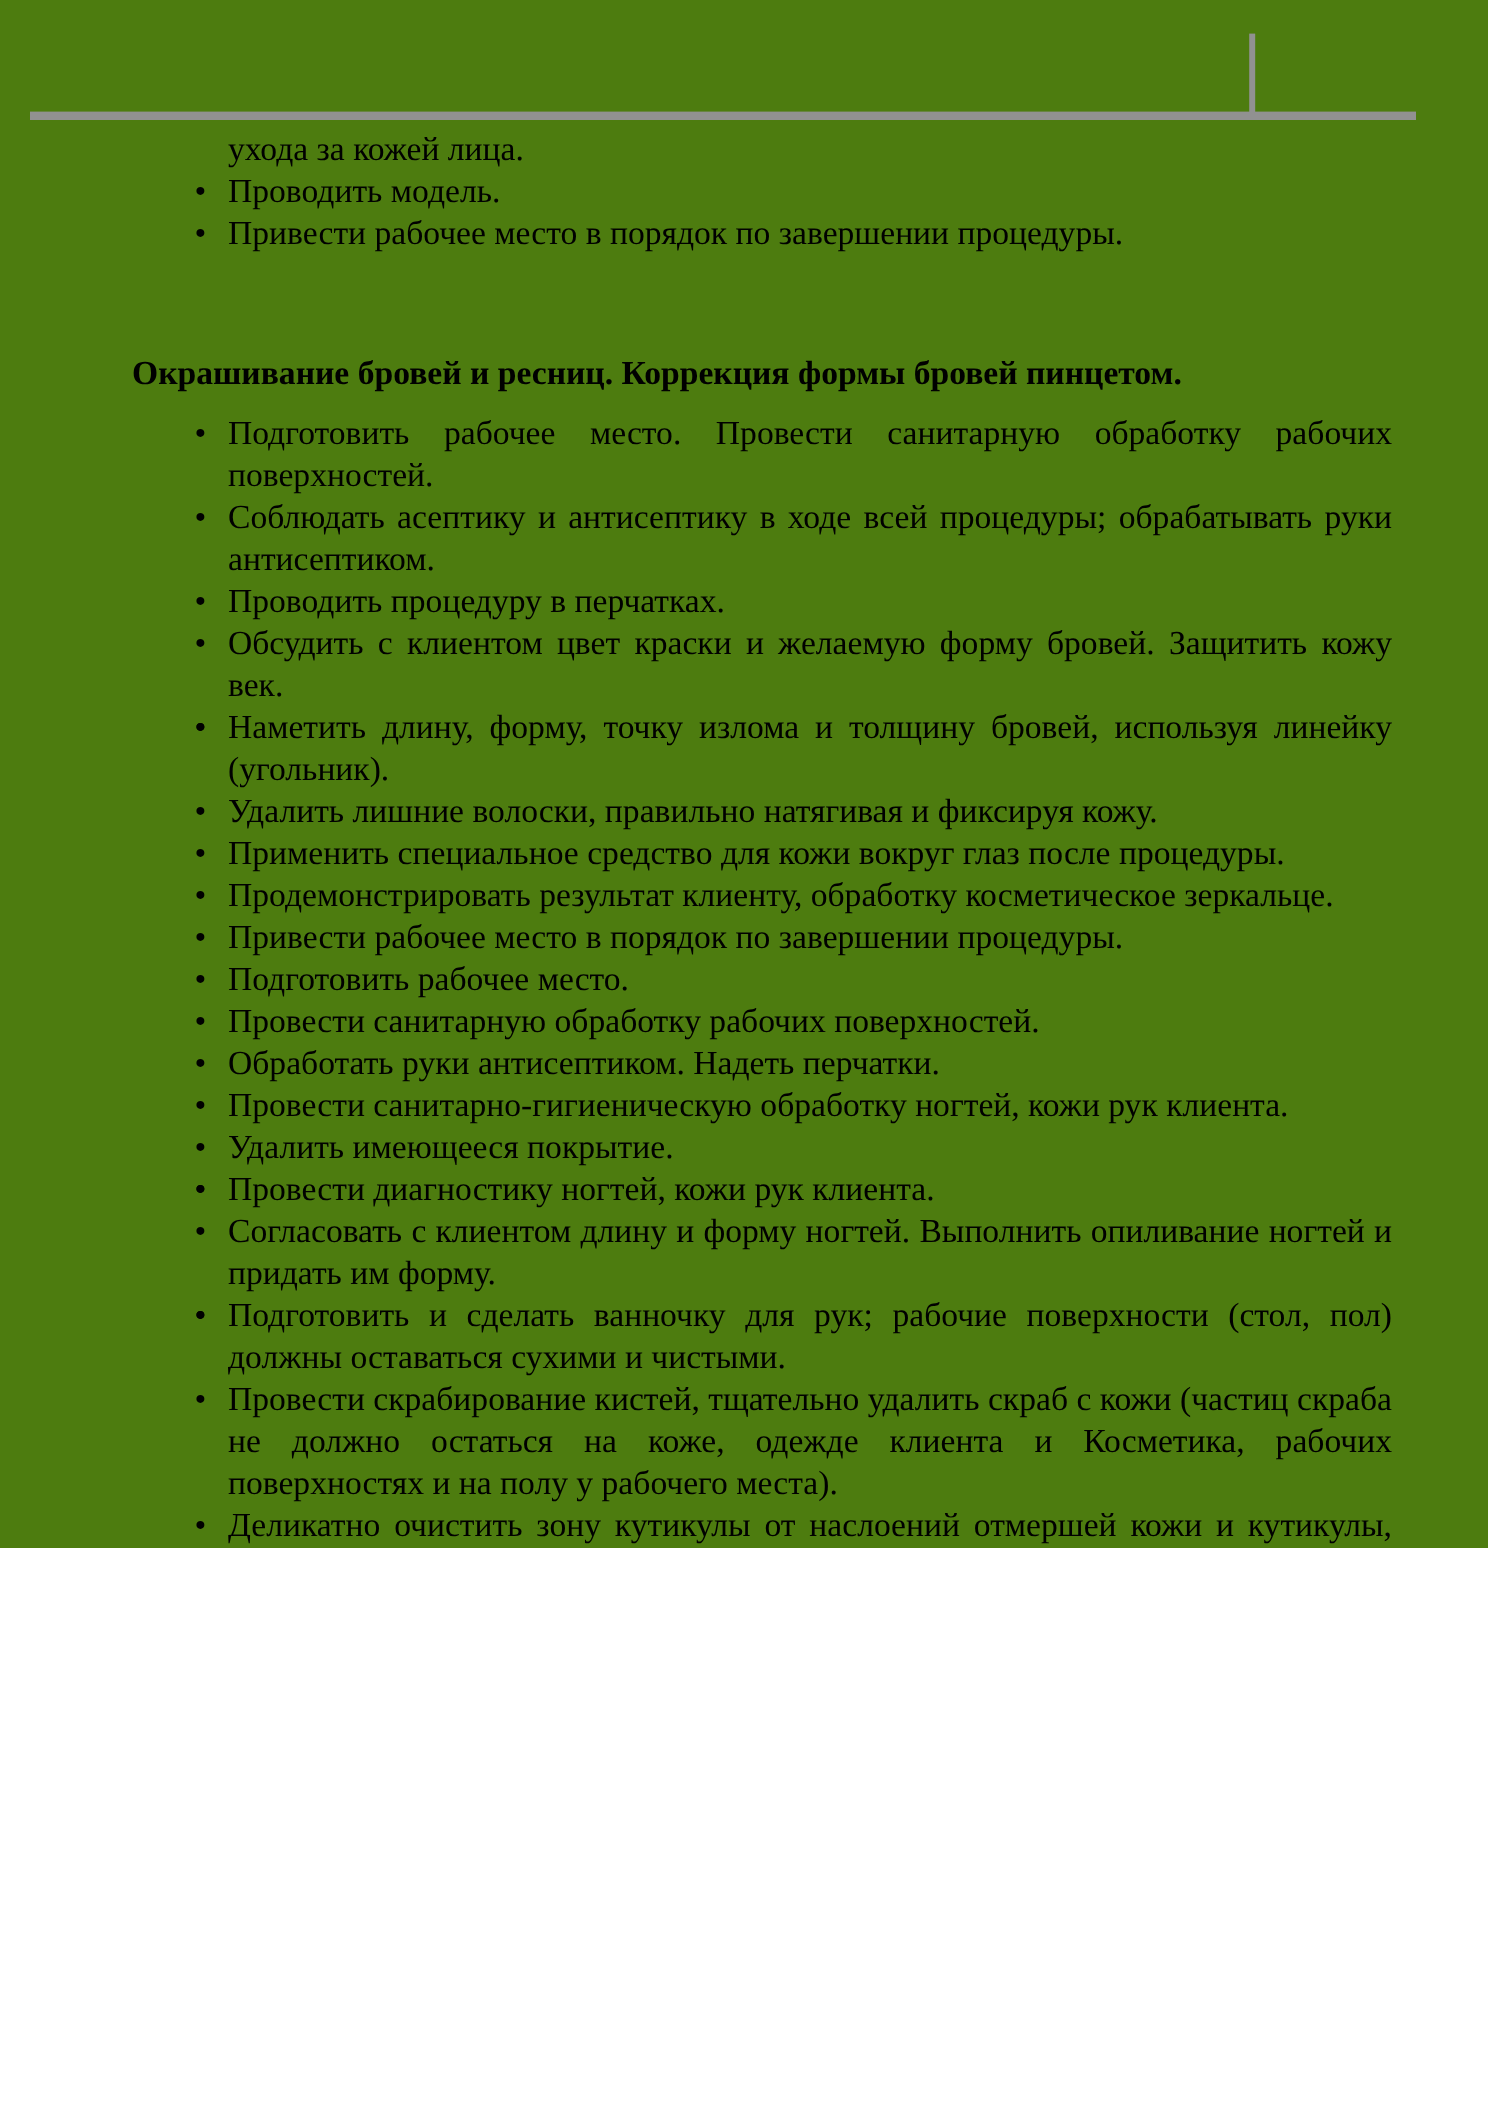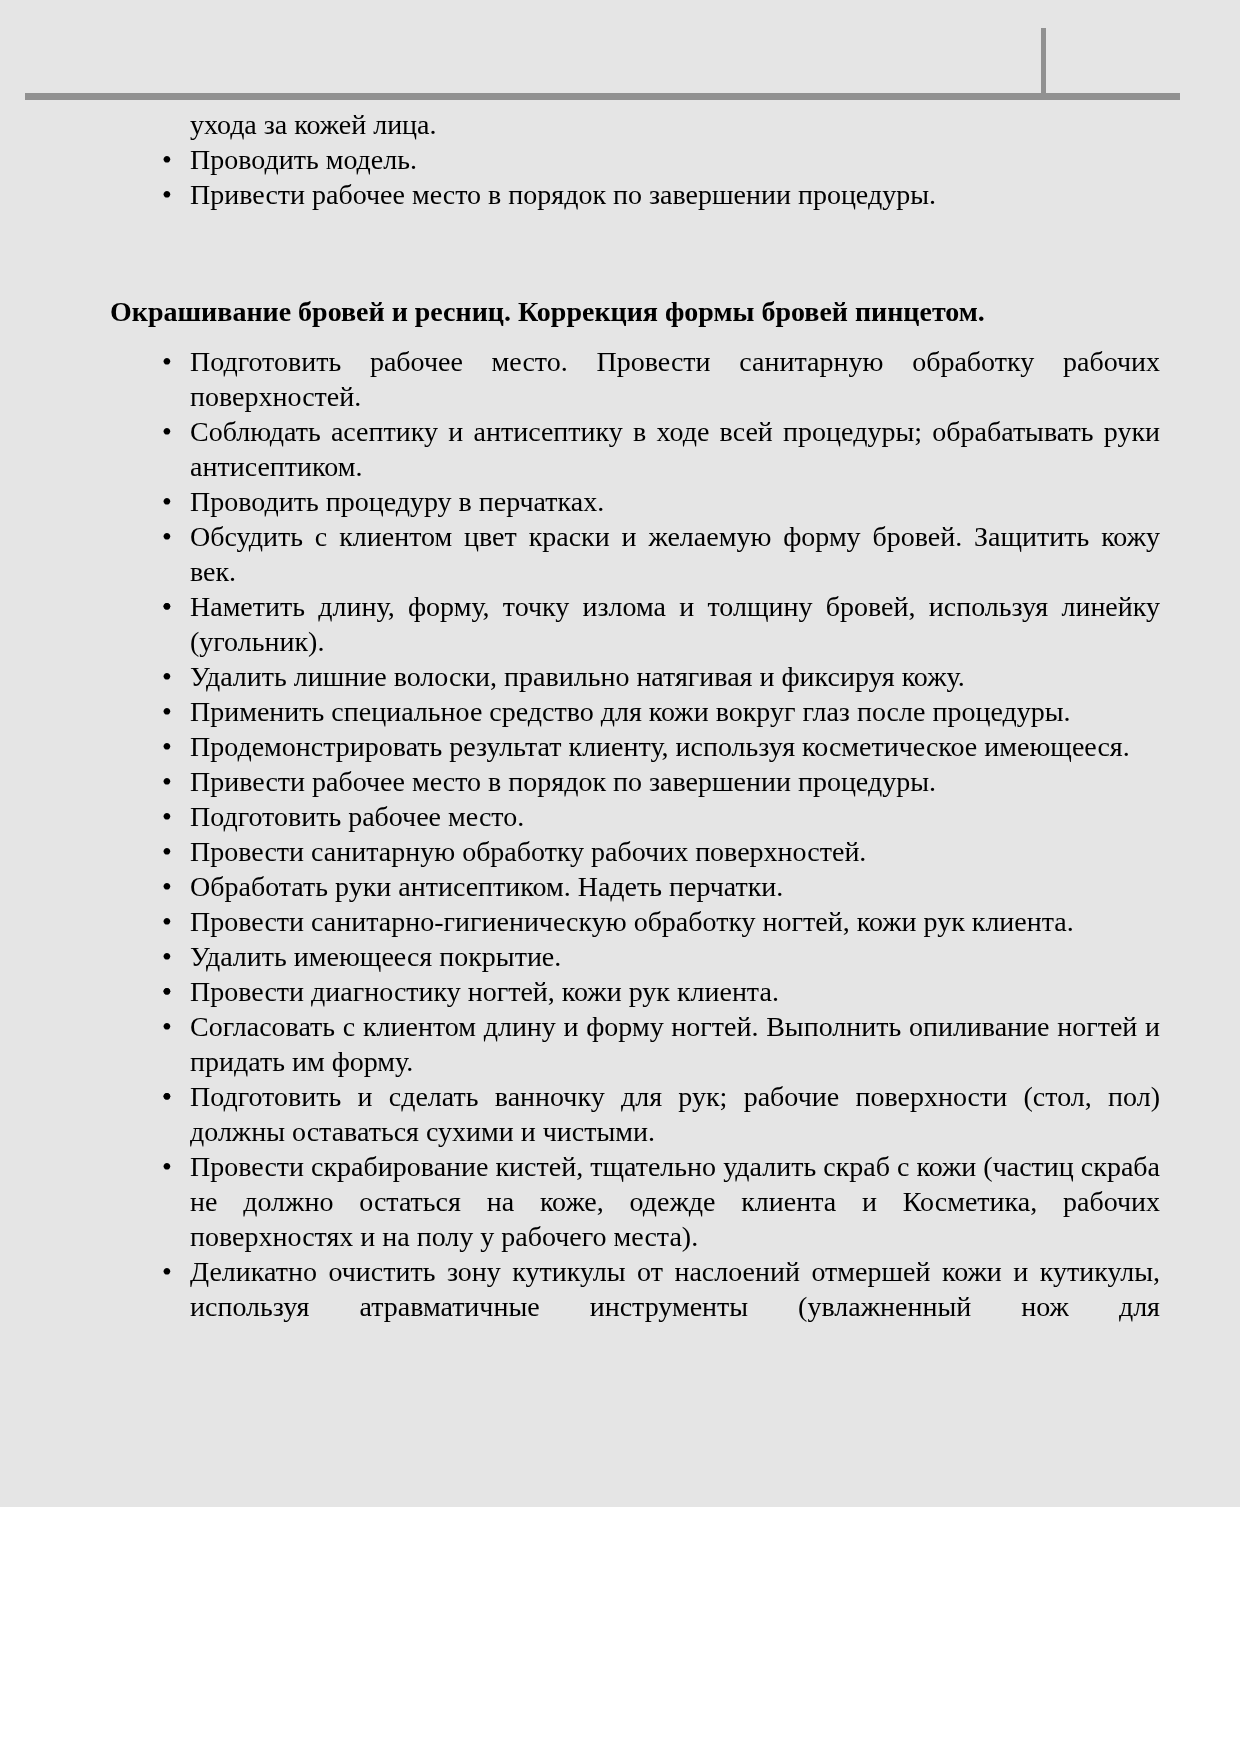--- a/index.html
+++ b/index.html
@@ -1,20 +1,20 @@
 <!DOCTYPE html>
 <html lang="ru"><head>
 <meta charset="utf-8">
 <style>
   html, body { margin: 0; padding: 0; background: #ffffff; }
   .page {
     position: relative;
     width: 1240px;
-    height: 1507px;
-    background: #e5e5e5;
+    height: 1290px;
+    background: #4d7c0f;
     color: #000000;
     font-family: "Liberation Serif", serif;
     overflow: hidden;
     text-decoration: underline;
   }
   
   .rule-top {
     position: absolute;
     left: 25px; top: 93px;
     width: 1155px; height: 7px;
@@ -101,21 +101,21 @@
 
     <ul class="blist">
       <li><span class="marker">•</span><span>Подготовить рабочее место. Провести санитарную обработку рабочих поверхностей.</span></li>
       <li><span class="marker">•</span><span>Соблюдать асептику и антисептику в ходе всей процедуры; обрабатывать руки антисептиком.</span></li>
       <li><span class="marker">•</span><span>Проводить процедуру в перчатках.</span></li>
       <li><span class="marker">•</span><span>Обсудить с клиентом цвет краски и желаемую форму бровей. Защитить кожу век.</span></li>
       <li><span class="marker">•</span></li>
       <li><span class="marker">•</span><span>Наметить длину, форму, точку излома и толщину бровей, используя линейку (угольник).</span></li>
       <li><span class="marker">•</span><span>Удалить лишние волоски, правильно натягивая и фиксируя кожу.</span></li>
       <li><span class="marker">•</span><span>Применить специальное средство для кожи вокруг глаз после процедуры.</span></li>
-      <li><span class="marker">•</span><span>Продемонстрировать результат клиенту, используя косметическое имеющееся.</span></li>
+      <li><span class="marker">•</span><span>Продемонстрировать результат клиенту, обработку косметическое зеркальце.</span></li>
       <li><span class="marker">•</span><span>Привести рабочее место в порядок по завершении процедуры.</span></li>
     </ul>
 
 
     <ul class="blist">
       <li><span class="marker">•</span><span>Подготовить рабочее место.</span></li>
       <li><span class="marker">•</span><span>Провести санитарную обработку рабочих поверхностей.</span></li>
       <li><span class="marker">•</span><span>Обработать руки антисептиком. Надеть перчатки.</span></li>
       <li><span class="marker">•</span><span>Провести санитарно-гигиеническую обработку ногтей, кожи рук клиента.</span></li>
       <li><span class="marker">•</span><span>Удалить имеющееся покрытие.</span></li>

